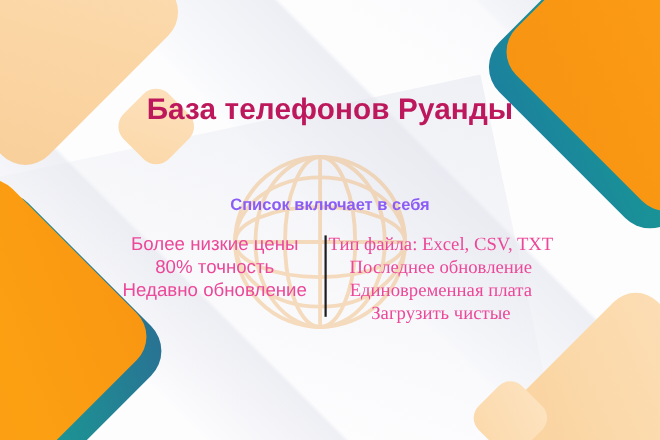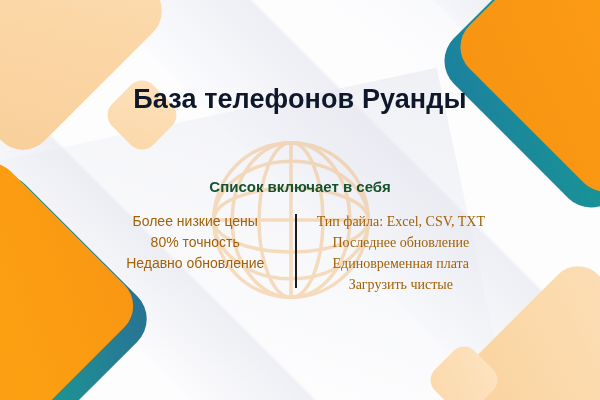--- a/index.html
+++ b/index.html
@@ -178,56 +178,56 @@
   }
   .title {
     margin: 0;
     position: absolute;
     top: 84px;
     left: 0;
     right: 0;
     text-align: center;
     font-size: 27px;
     font-weight: 700;
-    color: #0f172a;
+    color: #be185d;
     letter-spacing: 0.1px;
   }
   .subtitle {
     margin: 0;
     position: absolute;
     top: 178px;
     left: 0;
     right: 0;
     text-align: center;
     font-size: 15px;
     font-weight: 700;
-    color: #14532d;
+    color: #8b5cf6;
   }
 
   .columns {
     position: absolute;
     top: 212px;
     left: 0;
     right: 0;
     display: flex;
     justify-content: center;
     align-items: stretch;
   }
   .col {
     display: flex;
     flex-direction: column;
     gap: 2px;
     padding: 0 16px;
   }
   .col-left  { width: 168px; align-items: center; }
   .col-right { width: 176px; align-items: center; font-family: Liberation Serif, serif; }
   .col .item {
-    font-size: 14px;
+    font-size: 17px;
     line-height: 19px;
-    color: #a16207;
+    color: #ec4899;
     white-space: nowrap;
   }
   .divider {
     width: 1.6px;
     background: #1c1c1c;
     align-self: stretch;
     margin: 2px 0 6px 0;
   }
 </style>
 </head>

